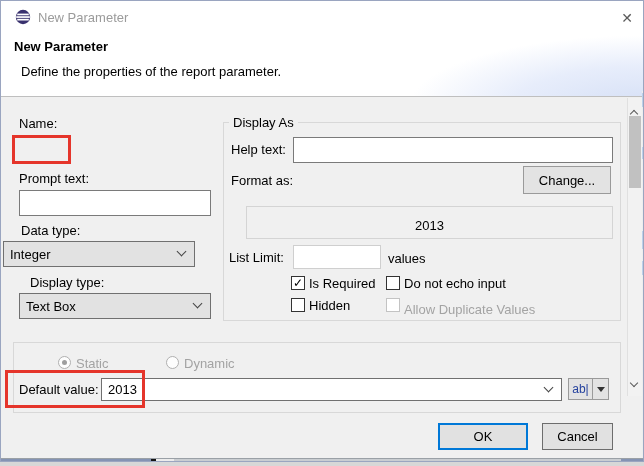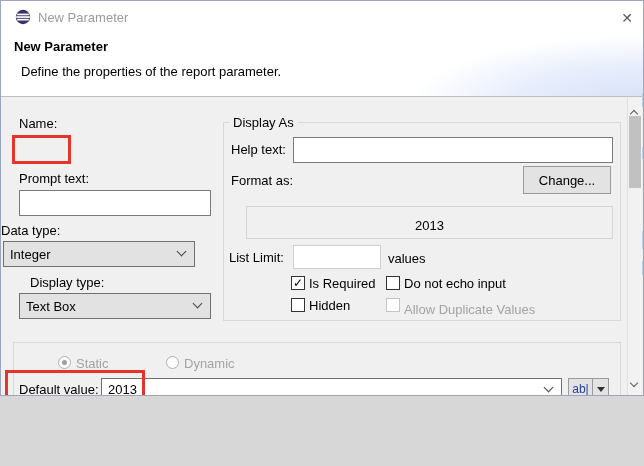--- a/index.html
+++ b/index.html
@@ -1,19 +1,19 @@
 <!DOCTYPE html>
 <html><head>
 <meta charset="utf-8">
 <style>
   * { box-sizing: border-box; }
   html,body { margin:0; padding:0; }
   body { font-family:"Liberation Sans", sans-serif; font-size:13px; color:#000; background:#d7d7d7; }
 
-  .window { position:relative; width:644px; height:396px; background:#f0f0f0;
+  .window { position:relative; width:644px; height:462px; background:#f0f0f0;
             border:1px solid #9aa5c0; overflow:hidden; }
 
   
   .titlebar { position:absolute; left:0; top:0; width:642px; height:31px; background:#fff; }
   .app-icon { position:absolute; left:14px; top:8px; width:16px; height:16px; }
   .win-title { position:absolute; left:37px; top:9px; color:#9b9b9b; font-size:13px; }
   .close-btn { position:absolute; left:614px; top:7px; width:24px; height:20px;
                color:#5a5a5a; font-size:14px; text-align:center; line-height:20px; cursor:pointer; }
   .banner { position:absolute; left:0; top:31px; width:642px; height:65px; background:#fff;
             border-bottom:1px solid #bfbfbf; }
@@ -43,21 +43,21 @@
   .radio .dot { position:absolute; left:3px; top:3px; width:5px; height:5px; border-radius:50%; background:#9e9e9e; }
   .dis-txt { color:#a3a3a3; }
   .red-rect { position:absolute; border:3px solid #e5352b; background:transparent; pointer-events:none; }
 
   
   .name-label    { left:18px; top:115px; }
   .name-input    { left:18px; top:137px; width:192px; height:26px; }
   .red1          { left:11px; top:134px; width:59px;  height:29px; }
   .prompt-label  { left:18px; top:170px; }
   .prompt-input  { left:18px; top:189px; width:192px; height:26px; }
-  .dtype-label   { left:0; top:222px; }
+  .dtype-label   { left:20px; top:222px; }
   .dtype-combo   { left:2px; top:240px; width:192px; height:26px; }
   .disp-label    { left:29px; top:274px; }
   .disp-combo    { left:18px; top:292px; width:192px; height:26px; }
 
   
   .grp-displayas { left:222px; top:121px; width:398px; height:199px; }
   .leg-displayas { left:228px; top:114px; }
   .help-label    { left:230px; top:141px; }
   .help-input    { left:292px; top:136px; width:320px; height:26px; }
   .format-label  { left:230px; top:172px; }

